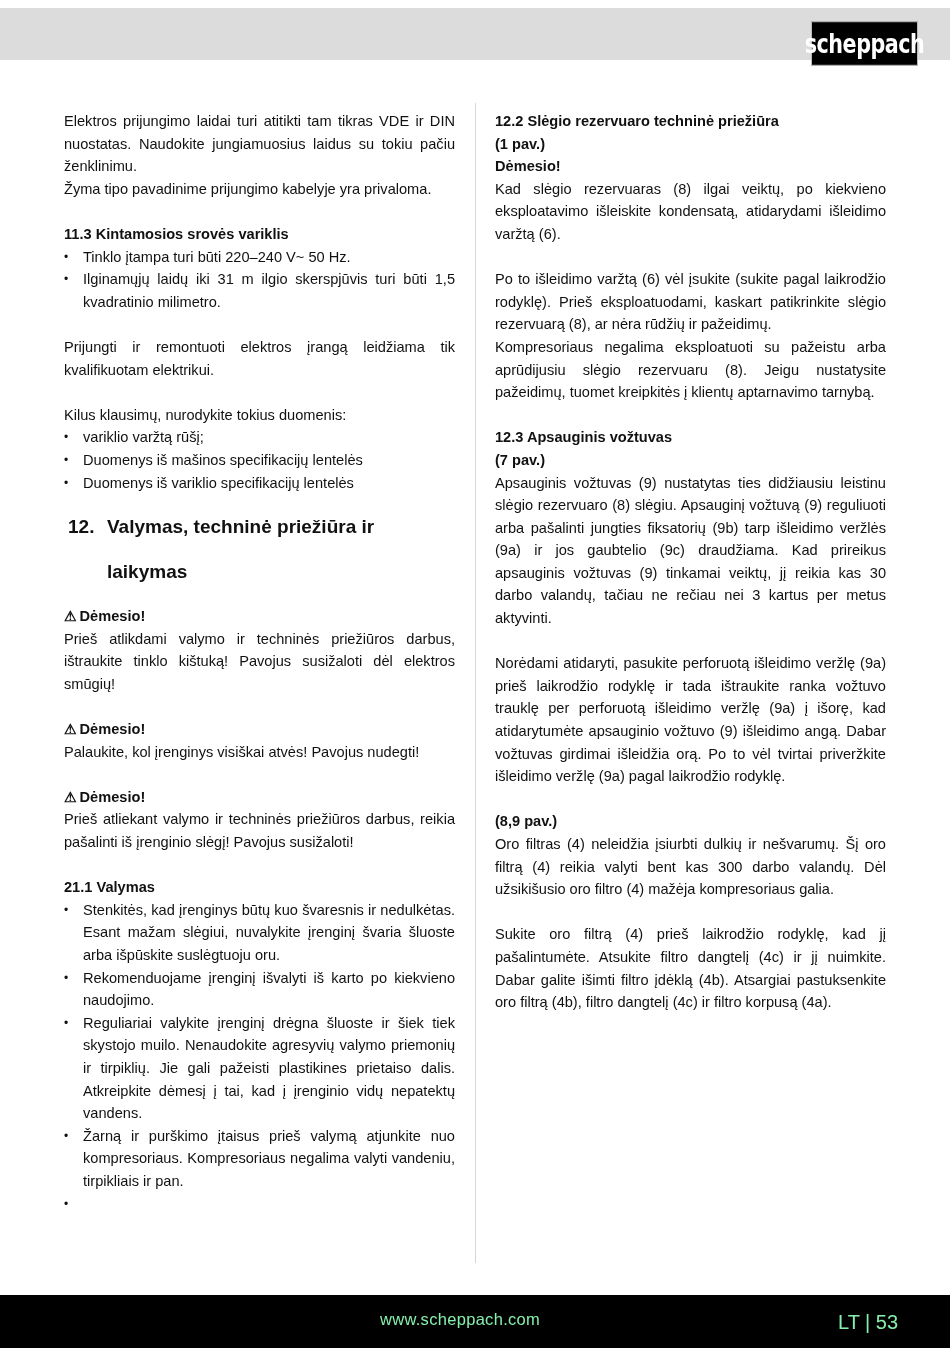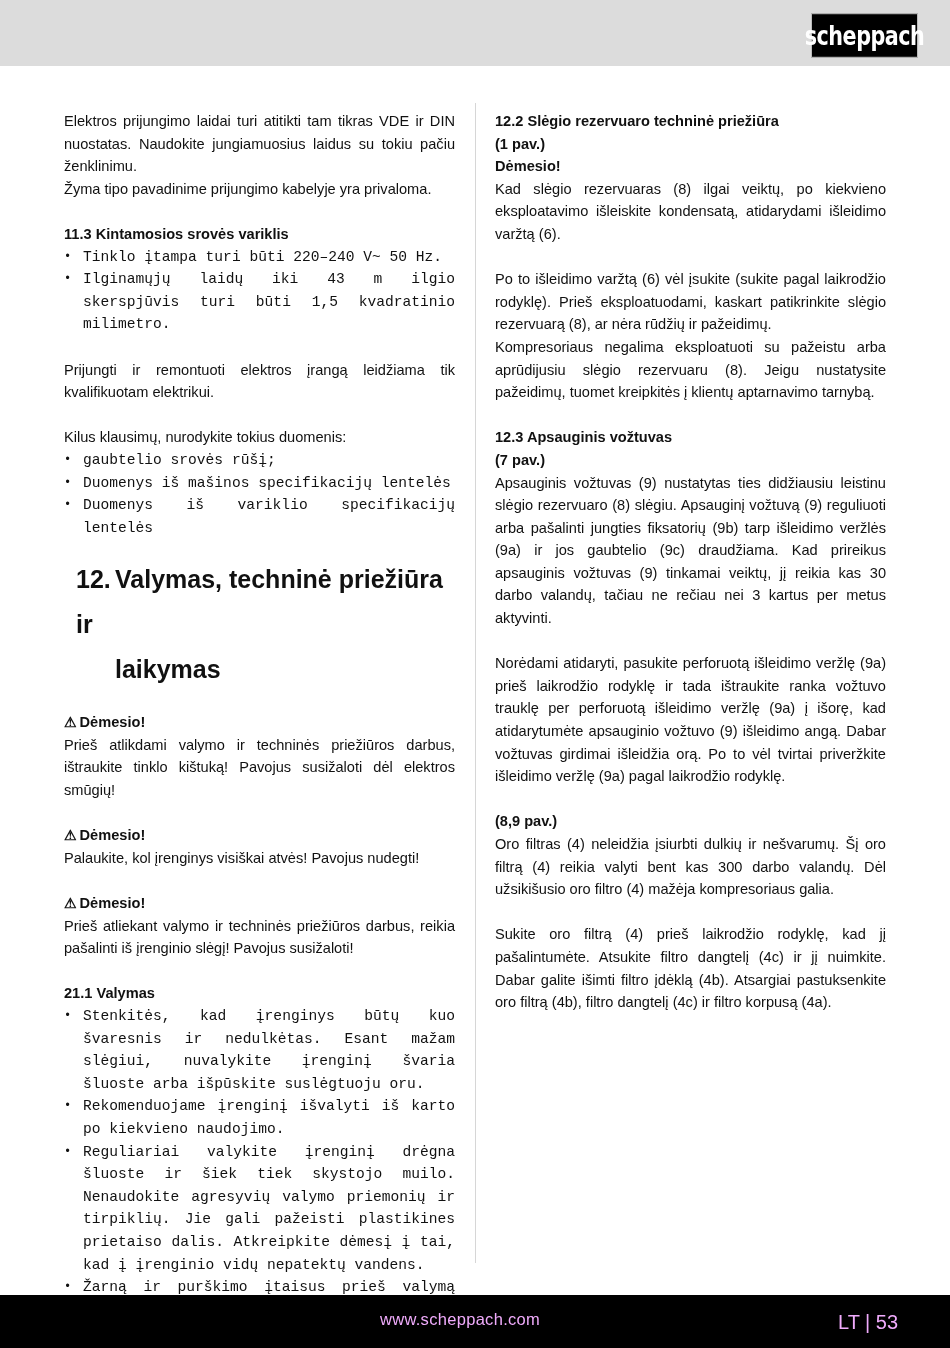--- a/index.html
+++ b/index.html
@@ -1,67 +1,67 @@
 <!DOCTYPE html>
 <html><head>
 <meta charset="utf-8">
 <style>
   html, body { margin:0; padding:0; }
   body { width:950px; height:1348px; position:relative; background:#ffffff; overflow:hidden;
          font-family:"Liberation Sans", sans-serif; color:#111; }
-  .topbar { position:absolute; left:0; top:0; width:950px; height:66px; background:#dcdcdc; }
+  .topbar { position:absolute; left:0; top:8px; width:950px; height:52px; background:#dcdcdc; }
   .logo { position:absolute; left:811px; top:16px; width:107px; height:39px; background:#000;
           border:1px solid #bbb; box-sizing:border-box; color:#fff; display:flex; align-items:center;
           justify-content:center; font-family:"DejaVu Sans Condensed","DejaVu Sans", sans-serif;
           font-weight:bold; font-size:23px; letter-spacing:-0.5px; transform:scaleY(1.15); }
   .divider { position:absolute; left:475px; top:103px; width:1px; height:1160px; background:#d6d6d6; }
   .col { position:absolute; top:110px; width:391px; font-size:14.6px; line-height:22.6px; }
   .col.left { left:64px; }
   .col.right { left:495px; }
   .p { margin:0; text-align:justify; }
   .gap { height:22.6px; }
   .h3 { font-weight:bold; margin:0; }
-  .h2 { font-weight:bold; font-size:25px; margin:12px; line-height:45px; }
+  .h2 { font-weight:bold; font-size:19px; margin:4px; line-height:45px; }
   .h2 .num { display:inline-block; width:39px; }
   .h2 .cont { padding-left:39px; display:block; }
   ul { list-style:none; margin:0; padding:0; }
-  ul li { position:relative; padding-left:19px; text-align:justify;font-family:Liberation Mono, monospace; }
+  ul li { position:relative; padding-left:19px; text-align:justify; }
   ul li::before { content:"•"; position:absolute; left:0; top:0; font-size:12px; }
   .warn-icon { font-size:14px; margin-right:3px; }
-  .footer { position:absolute; left:0; top:1295px; width:950px; height:53px; background:#000; color:#f0abfc; }
+  .footer { position:absolute; left:0; top:1295px; width:950px; height:53px; background:#000; color:#86efac; }
   .footer .url { position:absolute; left:380px; top:15px; font-size:16.5px; letter-spacing:0.3px; }
   .footer .page { position:absolute; left:838px; top:16px; font-size:20px; }
 </style>
 </head>
 <body>
 
 <div class="topbar">
   <div class="logo">scheppach</div>
 </div>
 
 <div class="divider"></div>
 
 <div class="col left">
   <p class="p">Elektros prijungimo laidai turi atitikti tam tikras VDE ir DIN nuostatas. Naudokite jungiamuosius laidus su tokiu pačiu ženklinimu.</p>
   <p class="p">Žyma tipo pavadinime prijungimo kabelyje yra privaloma.</p>
   <div class="gap"></div>
 
   <p class="h3">11.3 Kintamosios srovės variklis</p>
   <ul>
     <li>Tinklo įtampa turi būti 220–240 V~ 50 Hz.</li>
-    <li>Ilginamųjų laidų iki 43 m ilgio skerspjūvis turi būti 1,5 kvadratinio milimetro.</li>
+    <li>Ilginamųjų laidų iki 31 m ilgio skerspjūvis turi būti 1,5 kvadratinio milimetro.</li>
   </ul>
   <div class="gap"></div>
 
   <p class="p">Prijungti ir remontuoti elektros įrangą leidžiama tik kvalifikuotam elektrikui.</p>
   <div class="gap"></div>
 
   <p class="p">Kilus klausimų, nurodykite tokius duomenis:</p>
   <ul>
-    <li>gaubtelio srovės rūšį;</li>
+    <li>variklio varžtą rūšį;</li>
     <li>Duomenys iš mašinos specifikacijų lentelės</li>
     <li>Duomenys iš variklio specifikacijų lentelės</li>
   </ul>
   <div style="height:6px"></div>
 
   <div class="h2">
     <span class="num">12.</span><span>Valymas, techninė priežiūra ir</span>
     <span class="cont">laikymas</span>
   </div>
   <div style="height:7px"></div>

